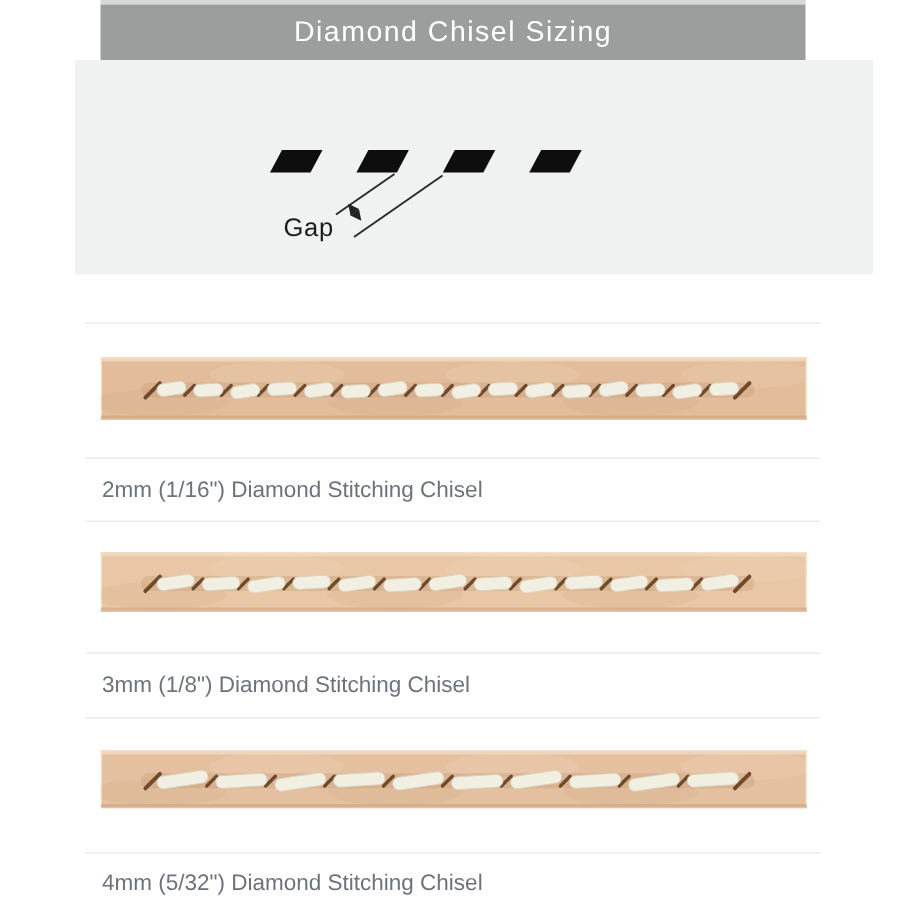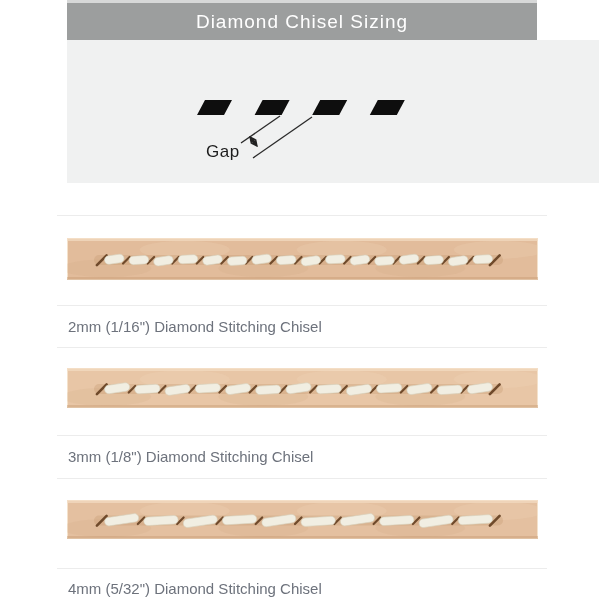--- a/index.html
+++ b/index.html
@@ -16,21 +16,21 @@
   .title-bar {
     left: 67px; top: 3px; width: 470px; height: 37px;
     background: #9c9e9e;
     display: flex; align-items: center; justify-content: center;
   }
   .title-bar span {
     color: #ffffff; font-size: 19px; letter-spacing: 1px; font-weight: 400;
   }
 
   
-  .diagram { left: 67px; top: 40px; width: 532px; height: 143px; background: #f0f1f1; }
+  .diagram { left: 50px; top: 40px; width: 532px; height: 143px; background: #f0f1f1; }
   .diagram svg { display: block; }
 
   
   .divider { left: 57px; width: 490px; height: 1px; background: #ececec; }
 
   
   .strip { left: 67px; width: 471px; }
   .strip-0 { top: 238px; height: 42px; }
   .strip-1 { top: 368px; height: 40px; }
   .strip-2 { top: 500px; height: 39px; }

